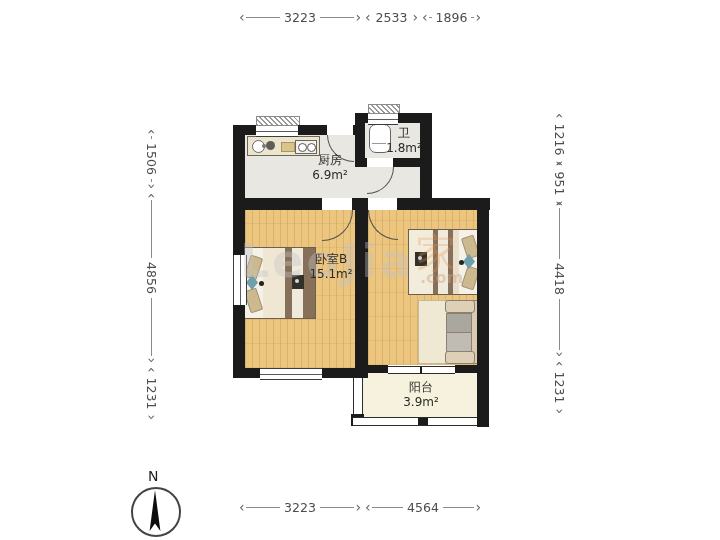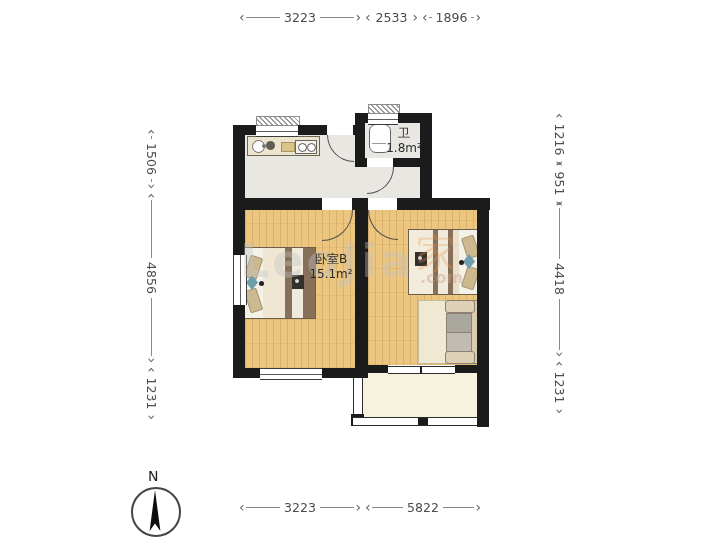--- a/index.html
+++ b/index.html
@@ -154,28 +154,36 @@
 
   <div class="arc bl" style="left:327px;top:135px;width:26px;height:26px;"></div>
   <div class="arc br" style="left:367px;top:167px;width:26px;height:26px;"></div>
   <div class="arc br" style="left:322px;top:210px;width:30px;height:30px;"></div>
   <div class="arc bl" style="left:368px;top:210px;width:29px;height:29px;"></div>
 
   <div class="wm" style="left:240px;top:234px;font-size:46px;font-weight:bold;letter-spacing:3px;color:rgba(195,195,195,0.38);">LeoJia</div>
   <div class="wm" style="left:416px;top:226px;font-size:40px;color:rgba(232,150,80,0.30);">家</div>
   <div class="wm" style="left:420px;top:268px;font-size:16px;font-weight:bold;color:rgba(205,165,135,0.45);">.com</div>
 
+  <div class="rlabel" style="left:300px;top:153px;width:60px;">
+    <span class="nm">厨房</span>
+    <span class="ar">6.9m²</span>
+  </div>
   <div class="rlabel" style="left:380px;top:126px;width:48px;">
     <span class="nm">卫</span>
     <span class="ar">1.8m²</span>
   </div>
   <div class="rlabel" style="left:304px;top:252px;width:54px;">
     <span class="nm">卧室B</span>
     <span class="ar">15.1m²</span>
   </div>
+  <div class="rlabel" style="left:394px;top:380px;width:54px;">
+    <span class="nm">阳台</span>
+    <span class="ar">3.9m²</span>
+  </div>
 
   <div class="dim" style="left:238px;top:9px;width:124px;">
     <span class="ah">‹</span>
       <span class="ln"></span>
     <span class="lbl">3223</span>
     <span class="ln"></span>
       <span class="ah">›</span>
   </div>
   <div class="dim" style="left:364px;top:9px;width:55px;">
     <span class="ah">‹</span>
@@ -195,21 +203,21 @@
   <div class="dim" style="left:238px;top:499px;width:124px;">
     <span class="ah">‹</span>
       <span class="ln"></span>
     <span class="lbl">3223</span>
     <span class="ln"></span>
       <span class="ah">›</span>
   </div>
   <div class="dim" style="left:364px;top:499px;width:118px;">
     <span class="ah">‹</span>
       <span class="ln"></span>
-    <span class="lbl">5822</span>
+    <span class="lbl">4564</span>
     <span class="ln"></span>
       <span class="ah">›</span>
   </div>
 
   <div class="dim v" style="left:121px;top:151px;width:62px;">
     <span class="ah">‹</span>
       <span class="ln"></span>
     <span class="lbl">1506</span>
     <span class="ln"></span>
       <span class="ah">›</span>

